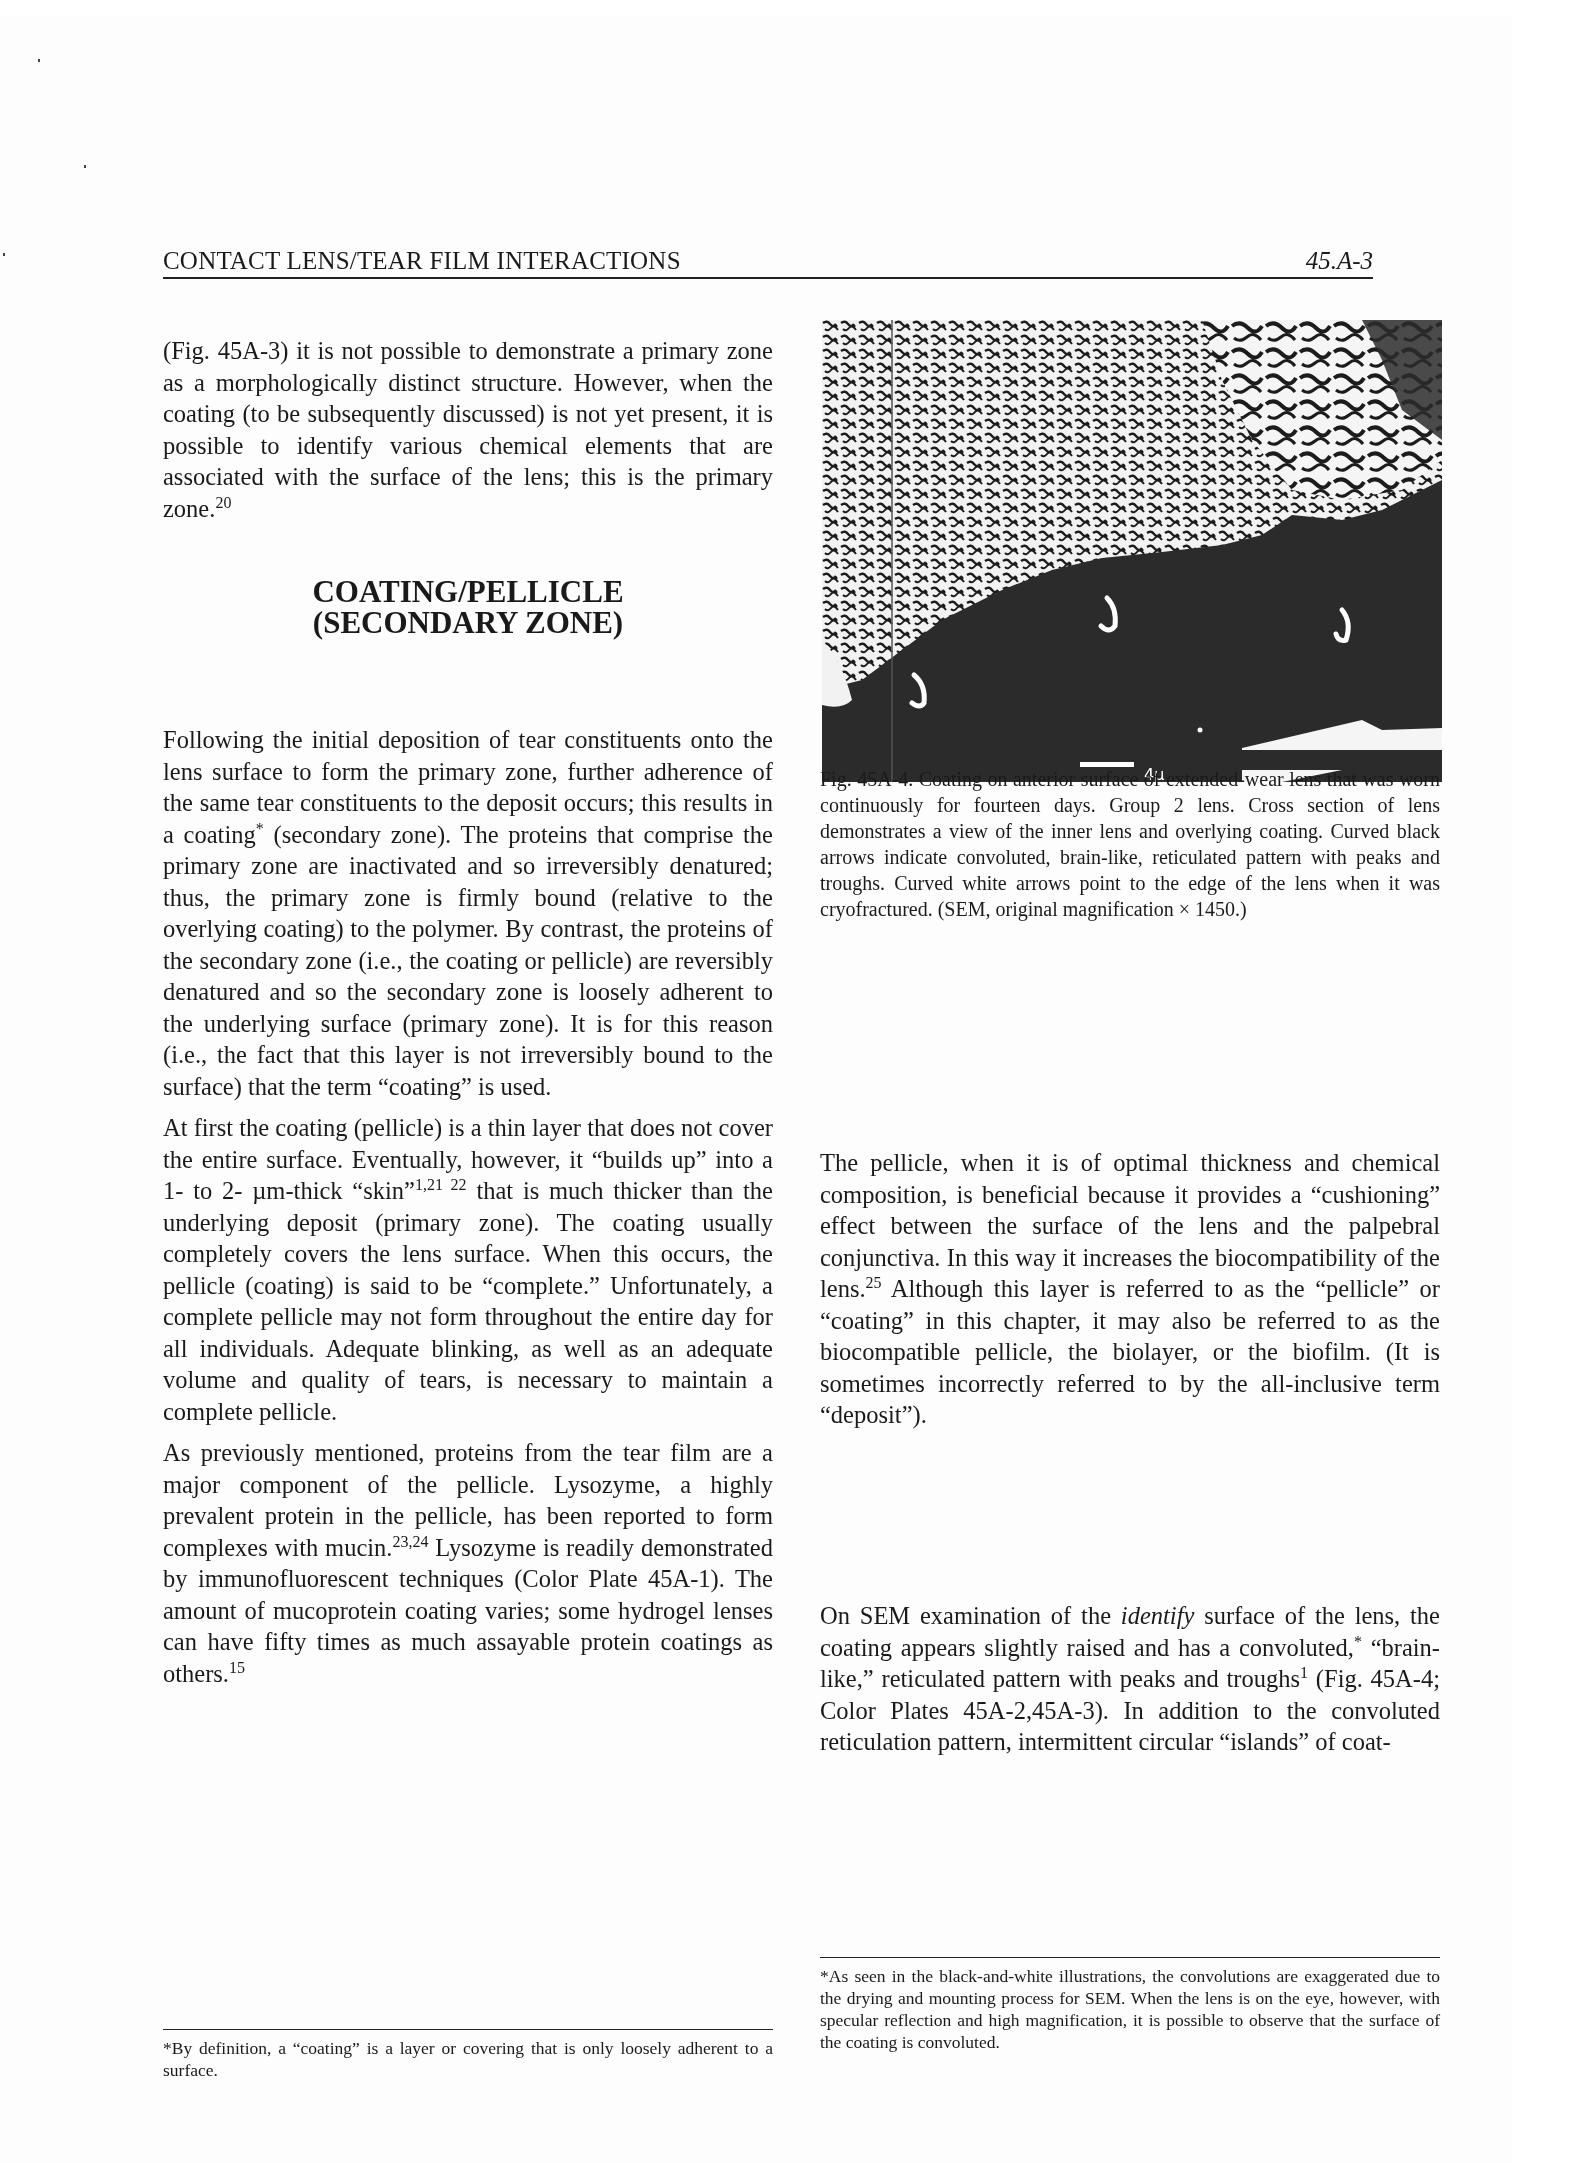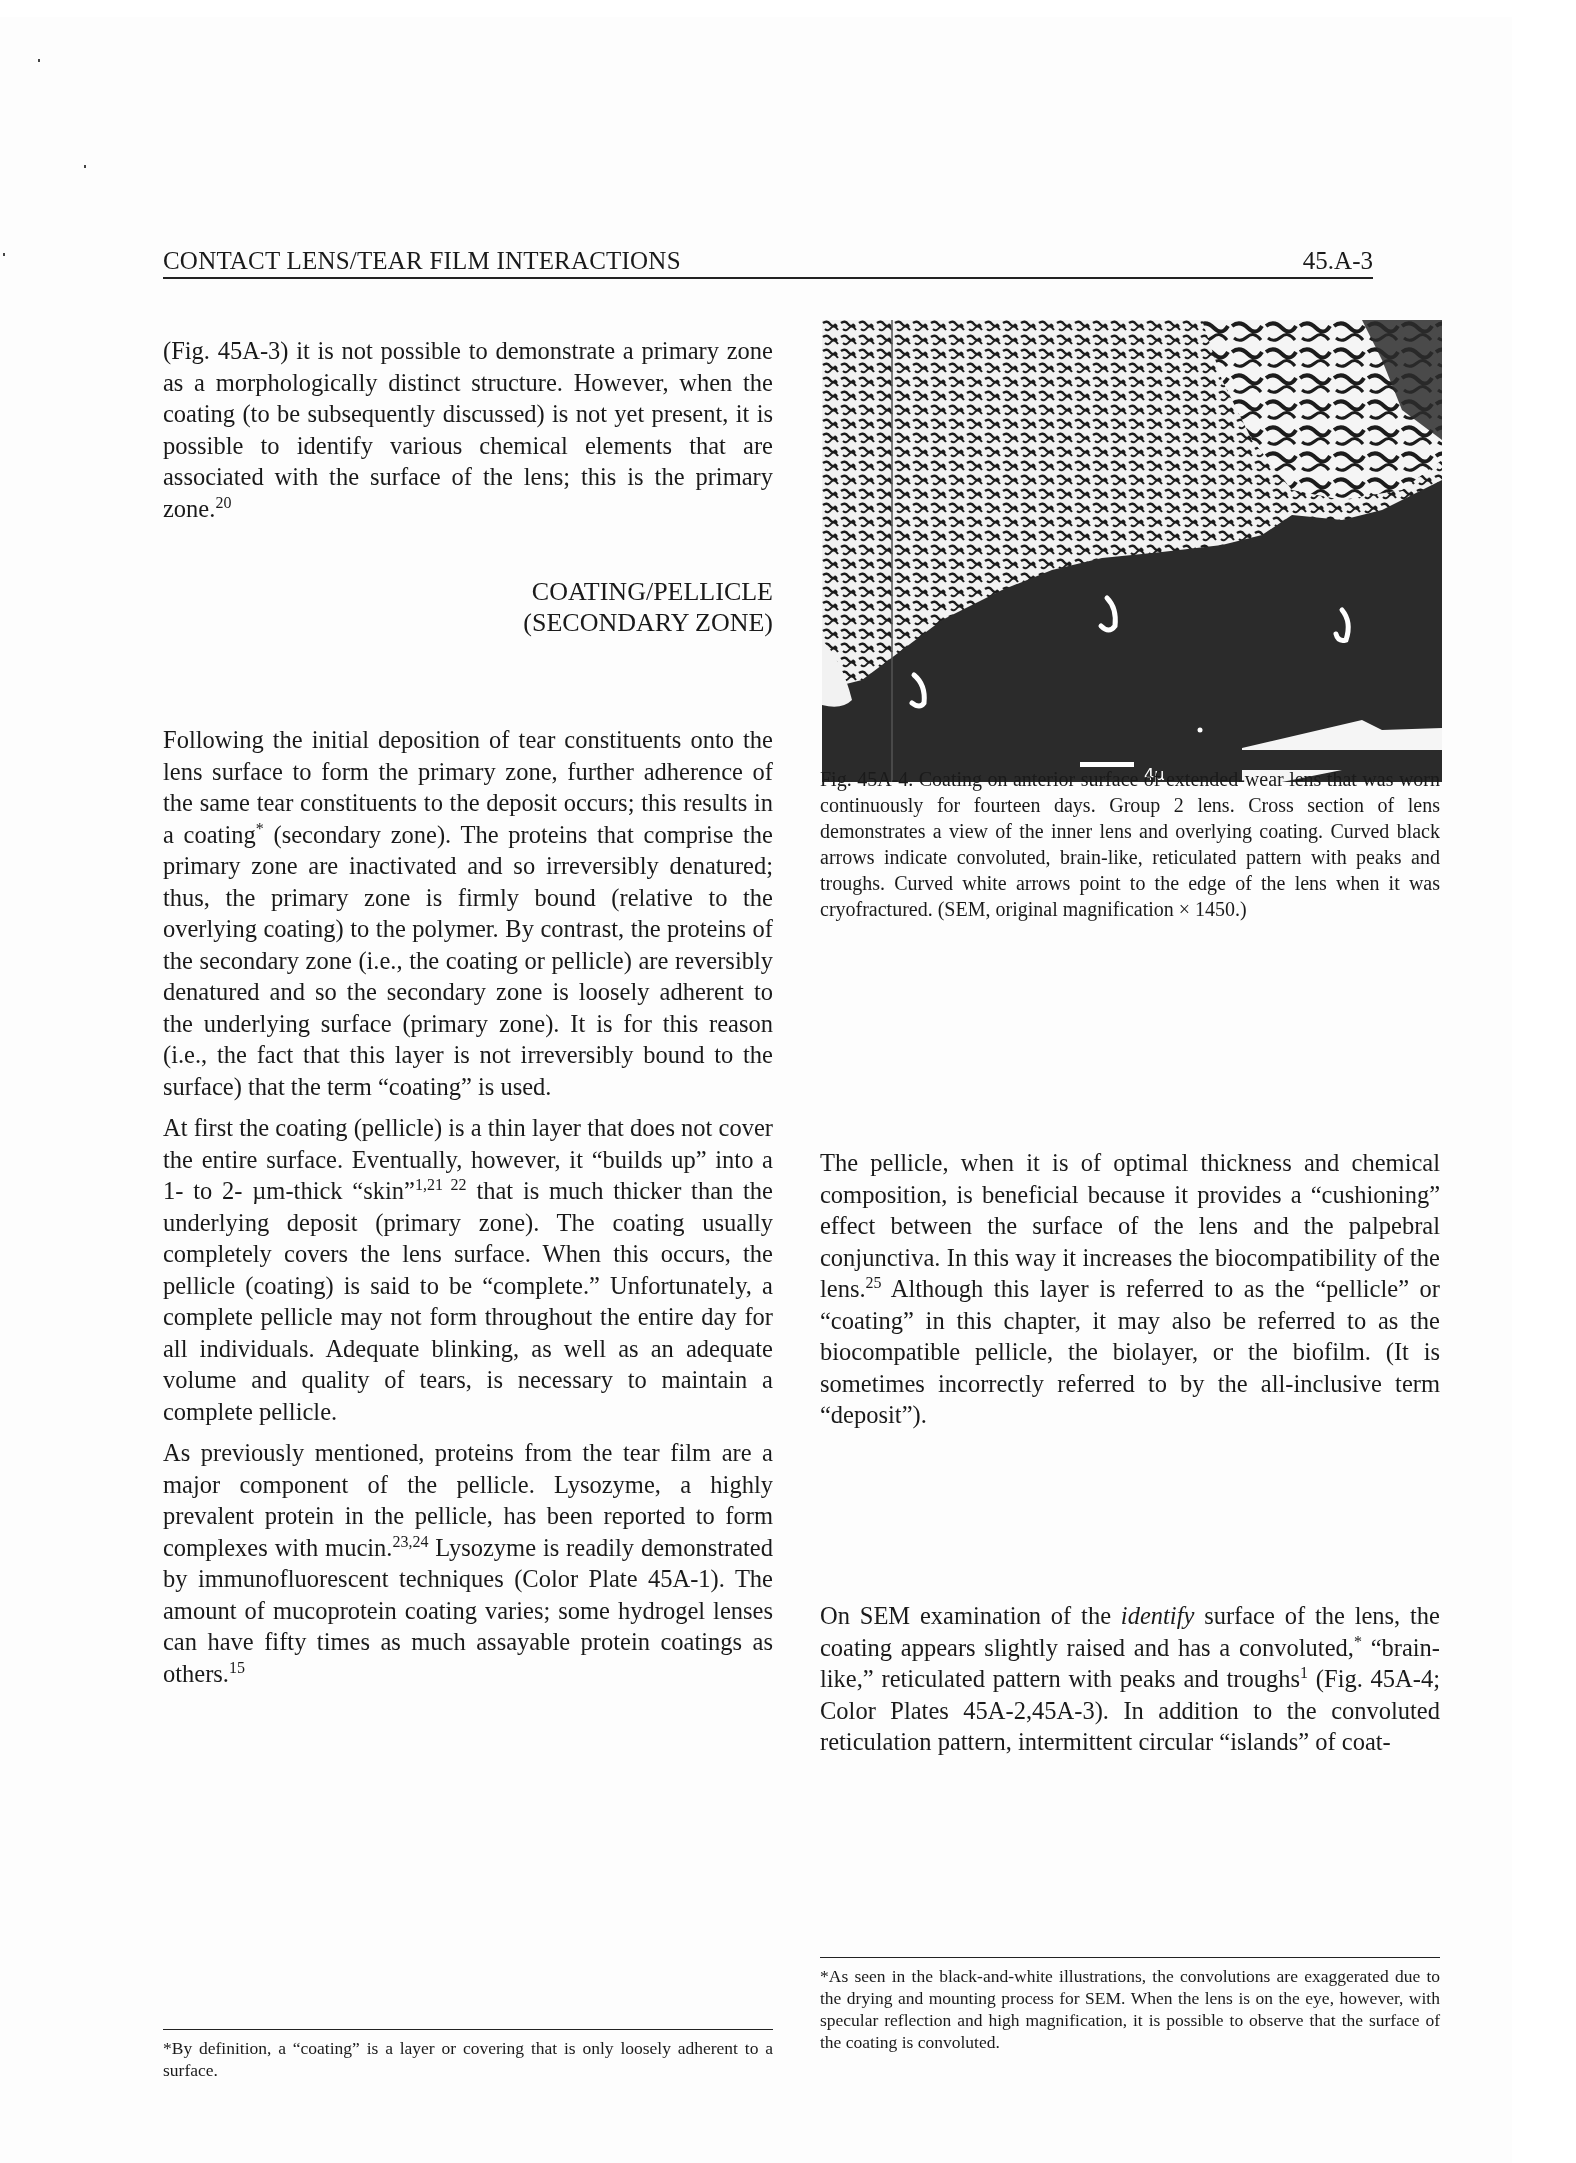--- a/index.html
+++ b/index.html
@@ -2,27 +2,27 @@
 <html><head>
 <meta charset="utf-8">
 <style>
   html, body { margin: 0; padding: 0; background: #ffffff; }
   body { width: 1576px; height: 2163px; position: relative; overflow: hidden;
          font-family: "Liberation Serif", "DejaVu Serif", serif; color: #1a1a1a; }
   .page { position: absolute; left: 0; top: 0; width: 1512px; height: 2163px; background: #fdfdfd; margin-top: 17px; }
   .header { position: absolute; left: 163px; top: 228px; width: 1210px; height: 32px;
             border-bottom: 2px solid #222; }
   .header-left { position: absolute; left: 0; bottom: 2px; font-size: 25px; letter-spacing: 0.2px; }
-  .header-right { position: absolute; right: 0; bottom: 2px; font-size: 25px; }
+  .header-right { position: absolute; right: 0; bottom: 2px; font-size: 25px; font-style: italic; }
   .col { position: absolute; font-size: 24.5px; line-height: 31.5px; text-align: justify; }
   .col-left { left: 163px; top: 318px; width: 610px; }
   .col-right { left: 820px; width: 620px; }
   p { margin: 0 0 10px 0; }
   sup { font-size: 16px; line-height: 0; vertical-align: super; }
-  .h2 { font-size: 26px; line-height: 31px; margin: 0; text-align: right; }
+  .h2 { font-size: 31px; line-height: 31px; margin: 0; text-align: center; font-weight: bold; }
   .h3 { font-size: 22px; line-height: 28px; margin: 0; text-align: left; }
   .figure { position: absolute; left: 822px; top: 303px; width: 620px; height: 462px;
             background: #3b82f6; overflow: hidden; }
   .figure svg { display: block; }
   .caption { position: absolute; left: 820px; top: 749px; width: 620px;
              font-size: 20px; line-height: 26px; text-align: justify; }
   .fn-rule-left { position: absolute; left: 163px; top: 2012px; width: 610px; border-top: 1.5px solid #222; }
   .footnote-left { position: absolute; left: 163px; top: 2020px; width: 610px; font-size: 17.5px; line-height: 22px; text-align: justify; }
   .fn-rule-right { position: absolute; left: 820px; top: 1940px; width: 620px; border-top: 1.5px solid #222; }
   .footnote-right { position: absolute; left: 820px; top: 1948px; width: 620px; font-size: 17.5px; line-height: 22px; text-align: justify; }

